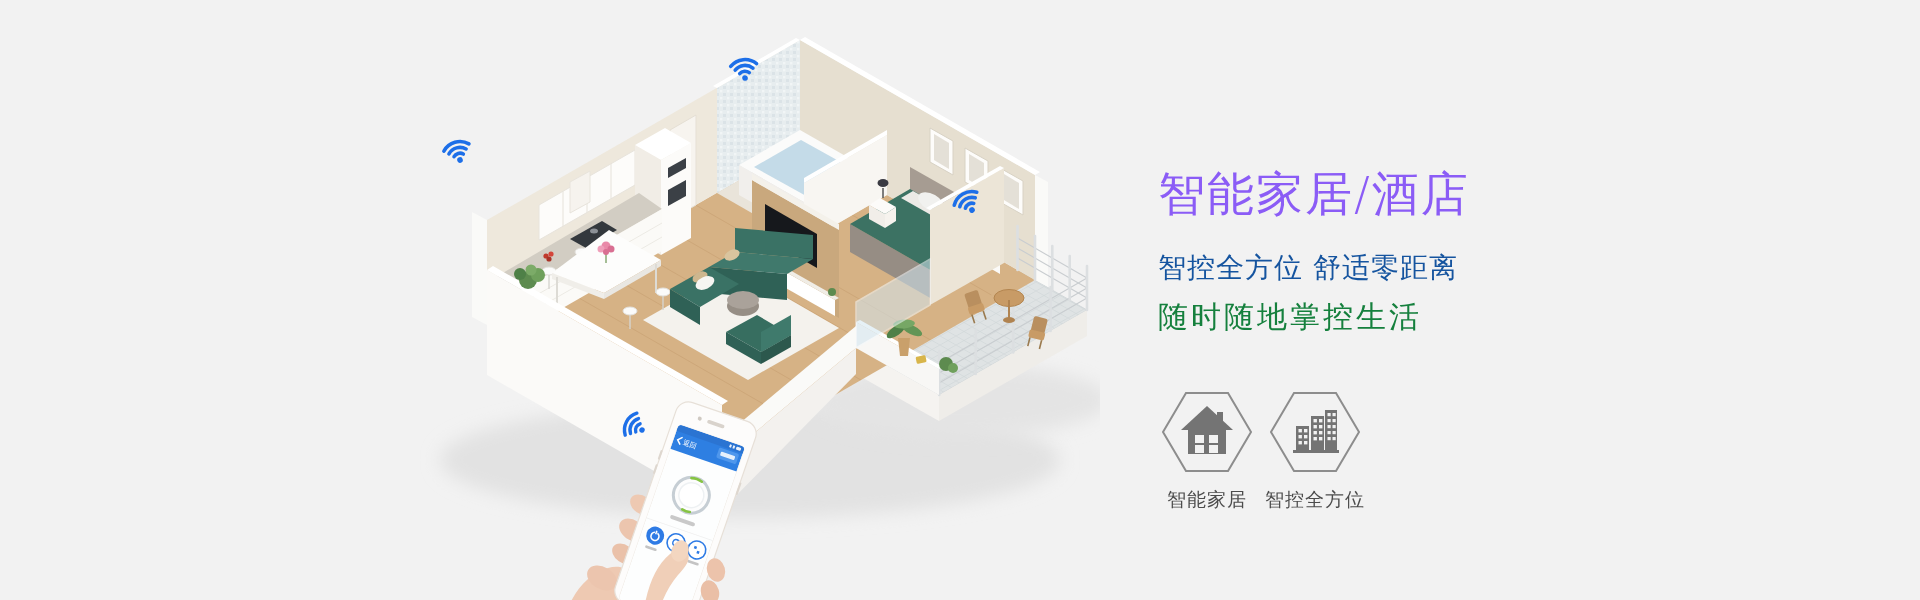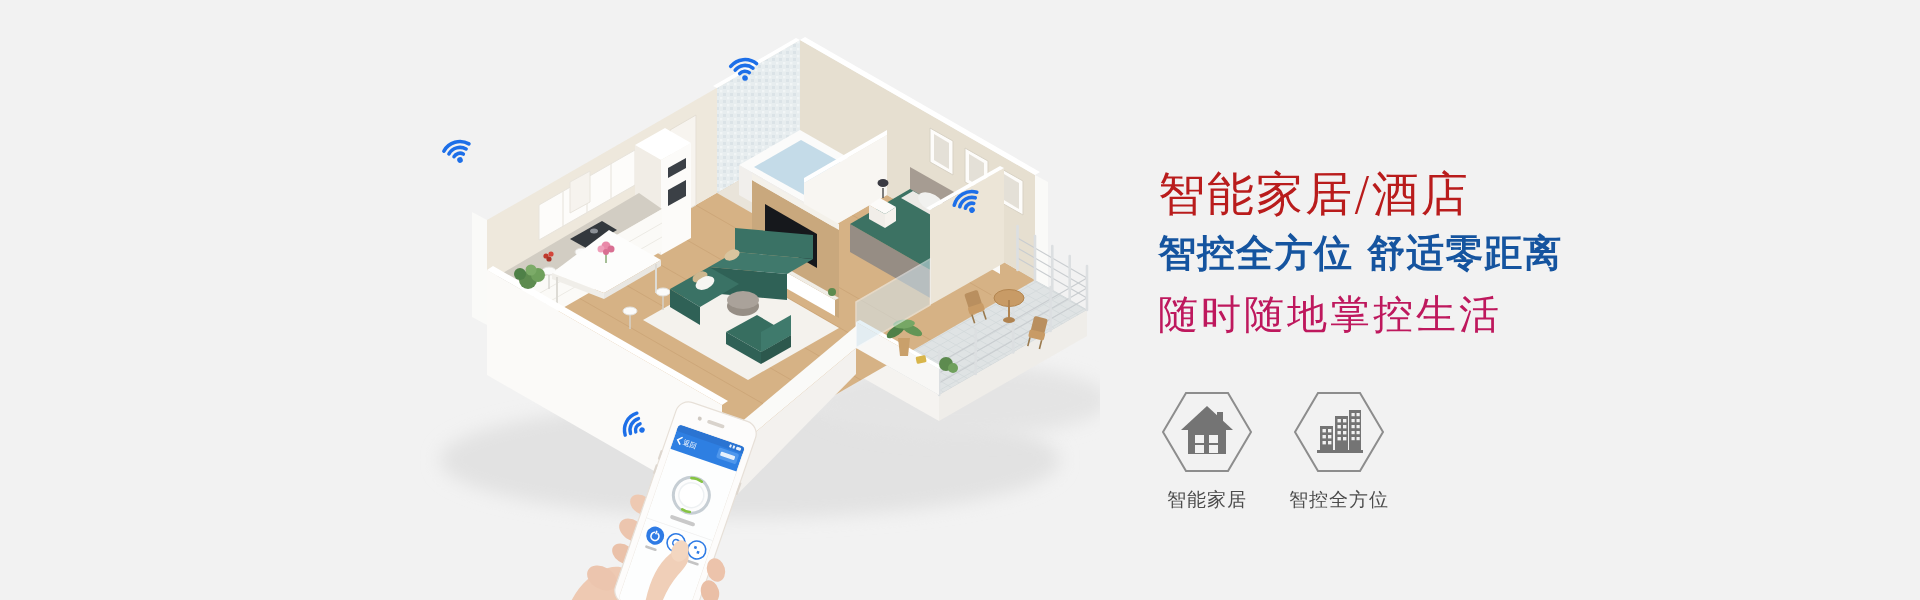--- a/index.html
+++ b/index.html
@@ -5,26 +5,26 @@
   * { margin:0; padding:0; box-sizing:border-box; }
   html,body { width:1920px; height:600px; overflow:hidden; }
   body { background:#f2f2f2; font-family:"DejaVu Sans","Liberation Sans",sans-serif; position:relative; }
   .hero { position:absolute; inset:0; width:1920px; height:600px; background:#f2f2f2; overflow:hidden; }
 
   
   .scene { position:absolute; left:380px; top:30px; width:720px; height:570px; }
 
   
   .copy { position:absolute; left:1158px; top:168px; width:640px; }
-  .copy .title { font-size:47px; font-weight:300; letter-spacing:2px; color:#b91c1c; line-height:1.1; }
-  .copy .headline { margin-top:12px; font-size:38px; font-weight:700; letter-spacing:1px; color:#15549f; line-height:1.15; }
-  .copy .subtitle { margin-top:15px; font-size:40px; font-weight:300; letter-spacing:3px; color:#be185d; line-height:1.2; }
+  .copy .title { font-size:47px; font-weight:300; letter-spacing:2px; color:#8b5cf6; line-height:1.1; }
+  .copy .headline { margin-top:32px; font-size:28px; font-weight:400; letter-spacing:1px; color:#15549f; line-height:1.15; }
+  .copy .subtitle { margin-top:15px; font-size:30px; font-weight:300; letter-spacing:3px; color:#15803d; line-height:1.2; }
 
   
-  .features { position:absolute; left:1157px; top:390px; display:flex; gap:32px; }
+  .features { position:absolute; left:1157px; top:390px; display:flex; gap:8px; }
   .feature { display:flex; flex-direction:column; align-items:center; width:100px; cursor:pointer; }
   .feature .hex-label { margin-top:13px; font-size:19px; color:#4c4c4c; letter-spacing:1px; white-space:nowrap; }
 </style>
 </head>
 <body>
 
 <div class="hero">
 
   <svg class="scene" viewBox="0 0 720 570">
     <defs>

